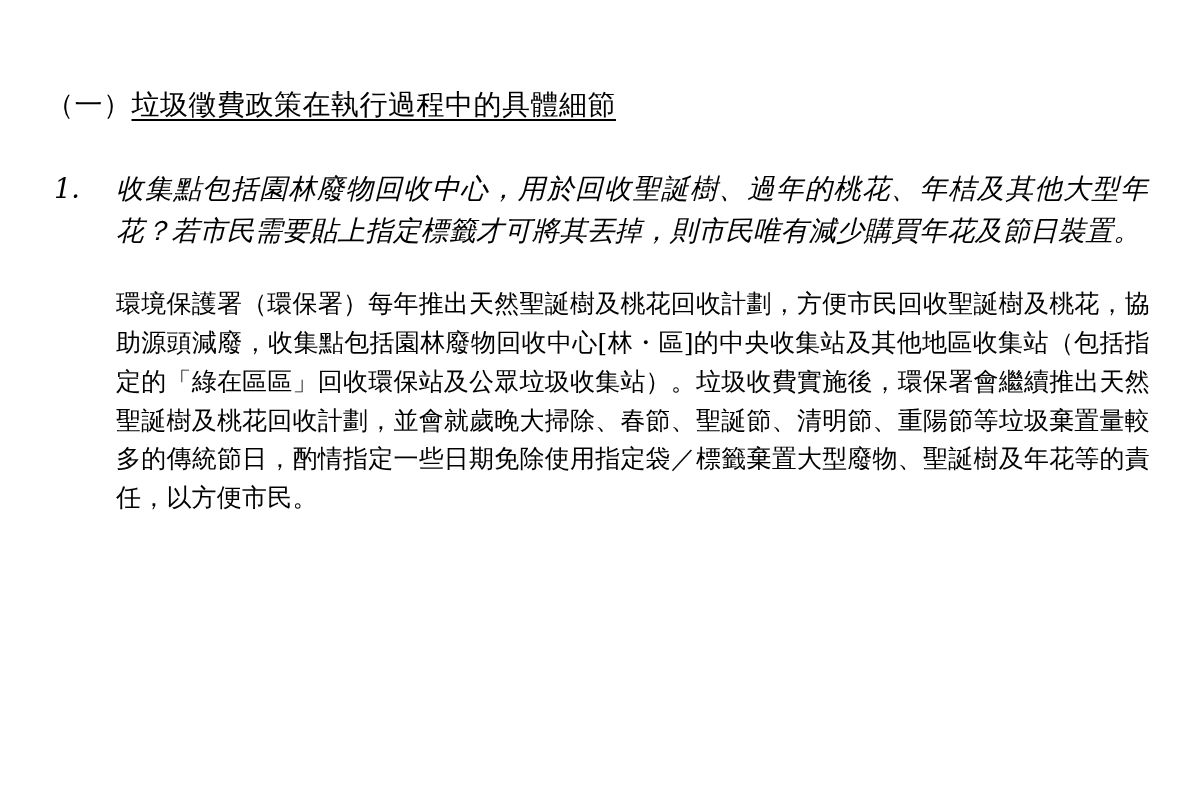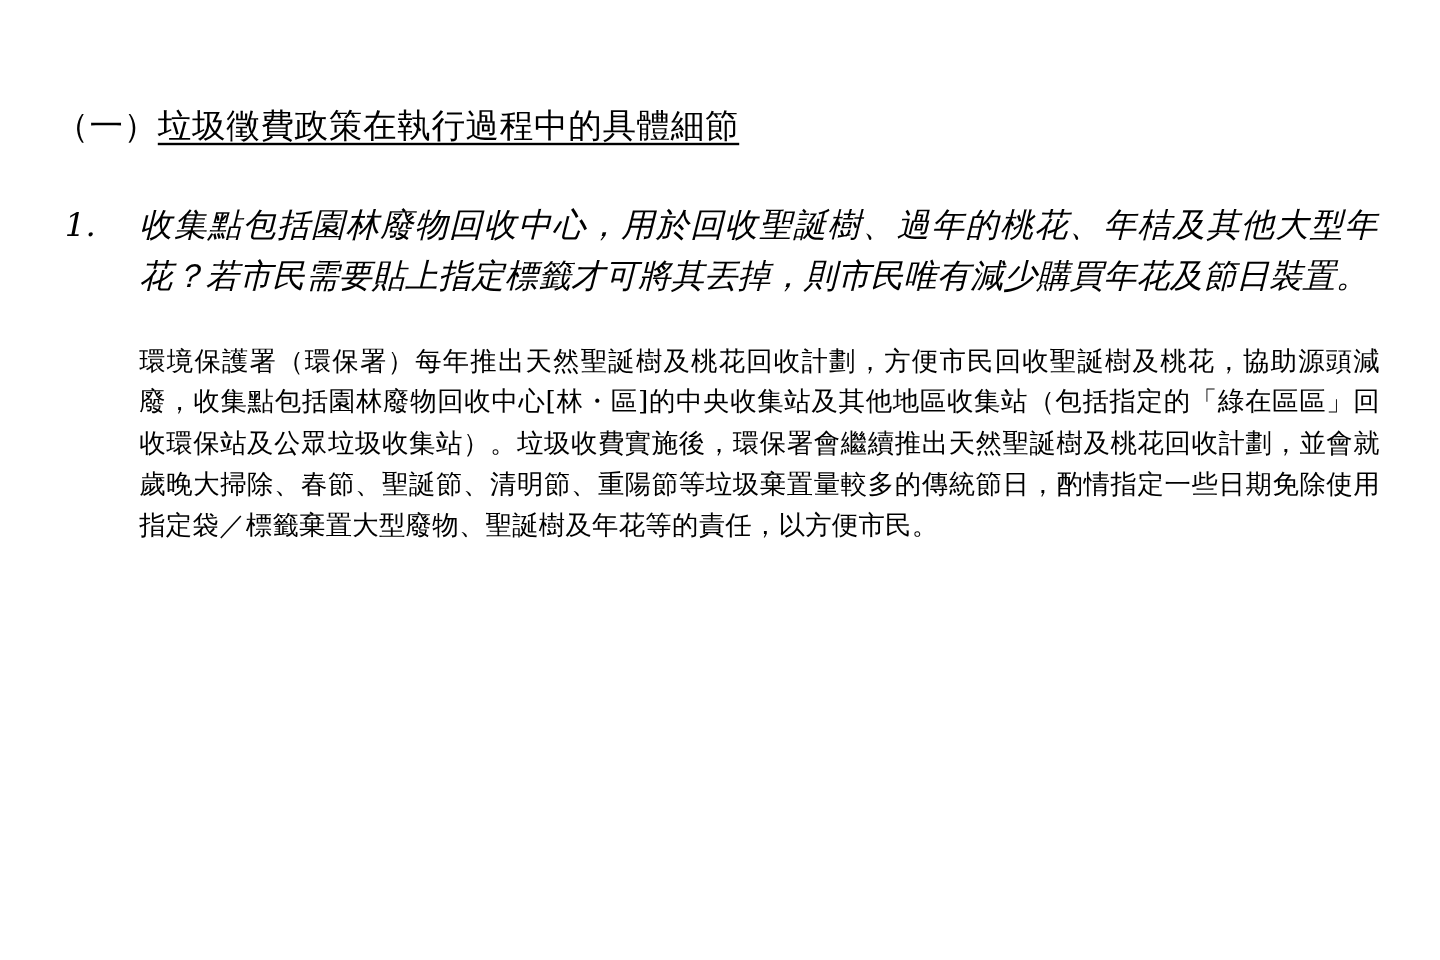--- a/index.html
+++ b/index.html
@@ -59,21 +59,21 @@
     letter-spacing: 0.2px;
     text-align: justify;
     text-justify: inter-ideograph;
     padding-right: 6px;
   }
   .answer-block {
     margin-left: 70px;
     padding-right: 4px;
   }
   .answer-text {
-    font-size: 22px;
+    font-size: 25px;
     line-height: 1.55;
     letter-spacing: 0.2px;
     text-align: justify;
     text-justify: inter-ideograph;
     margin: 0;
   }
 </style>
 </head>
 <body>
 

